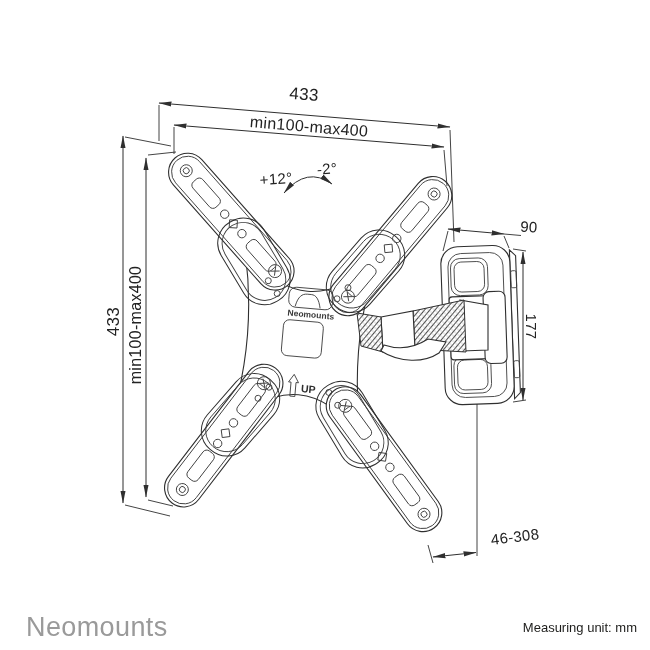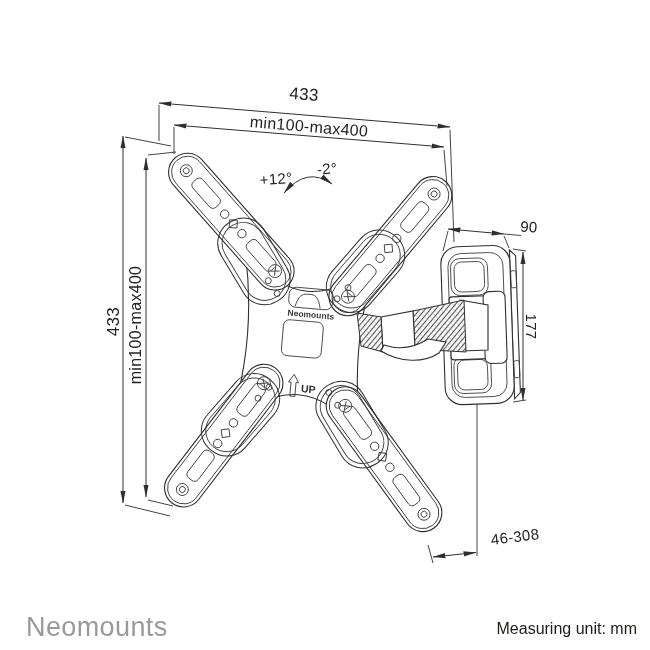--- a/index.html
+++ b/index.html
@@ -11,21 +11,21 @@
   .d{fill:none;stroke:#3f3f3f;stroke-width:0.9;}
   .dim{fill:none;stroke:#2f2f2f;stroke-width:1;}
   .ext{fill:none;stroke:#2f2f2f;stroke-width:0.9;}
   .hx{fill:url(#hatch);stroke:#2f2f2f;stroke-width:1;}
   .lbl{position:absolute;color:#222222;text-align:center;white-space:nowrap;line-height:1;
        font-family:"Liberation Sans",sans-serif;letter-spacing:0.3px;}
   .f17{font-size:17px;} .f16{font-size:16px;} .f15{font-size:15px;}
   .rot90cw{transform:rotate(90deg);} .rot90ccw{transform:rotate(-90deg);}
   .brand-logo{position:absolute;left:26px;top:612px;font-size:27px;font-weight:500;
        color:#9a9a9a;letter-spacing:0.4px;}
-  .unit{position:absolute;right:13px;top:620px;font-size:16px;color:#1d1d1b;}
+  .unit{position:absolute;right:13px;top:620px;font-size:13px;color:#1d1d1b;}
   svg text{font-family:"Liberation Sans",sans-serif;}
 </style>
 </head>
 <body>
 
 <div class="stage">
 
 <svg width="650" height="650" viewBox="0 0 650 650">
   <defs>
     <marker id="arw" viewBox="0 0 12 6" refX="11.5" refY="3" markerWidth="13" markerHeight="6.5" orient="auto-start-reverse" markerUnits="userSpaceOnUse">

